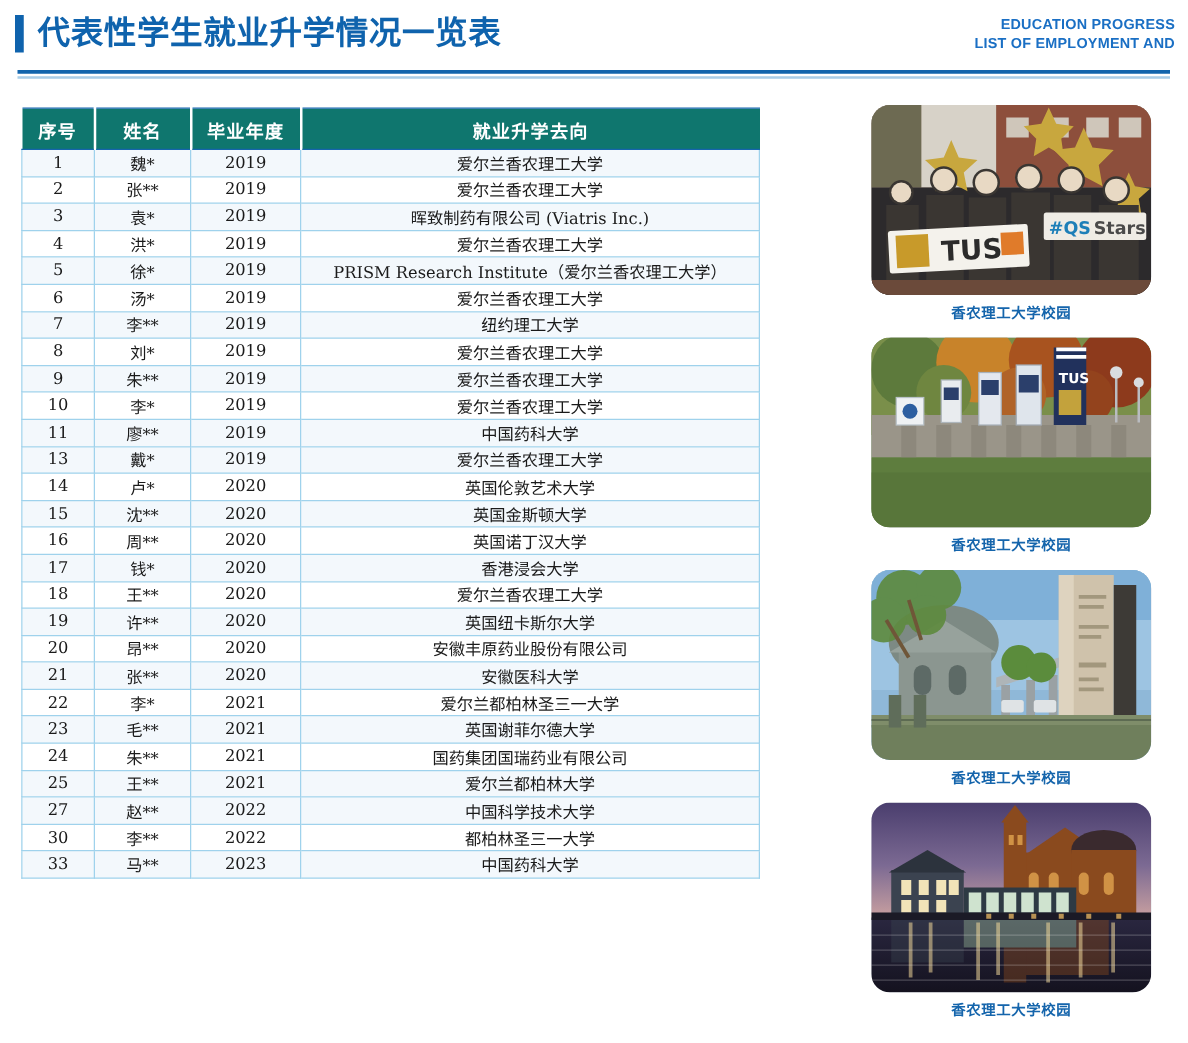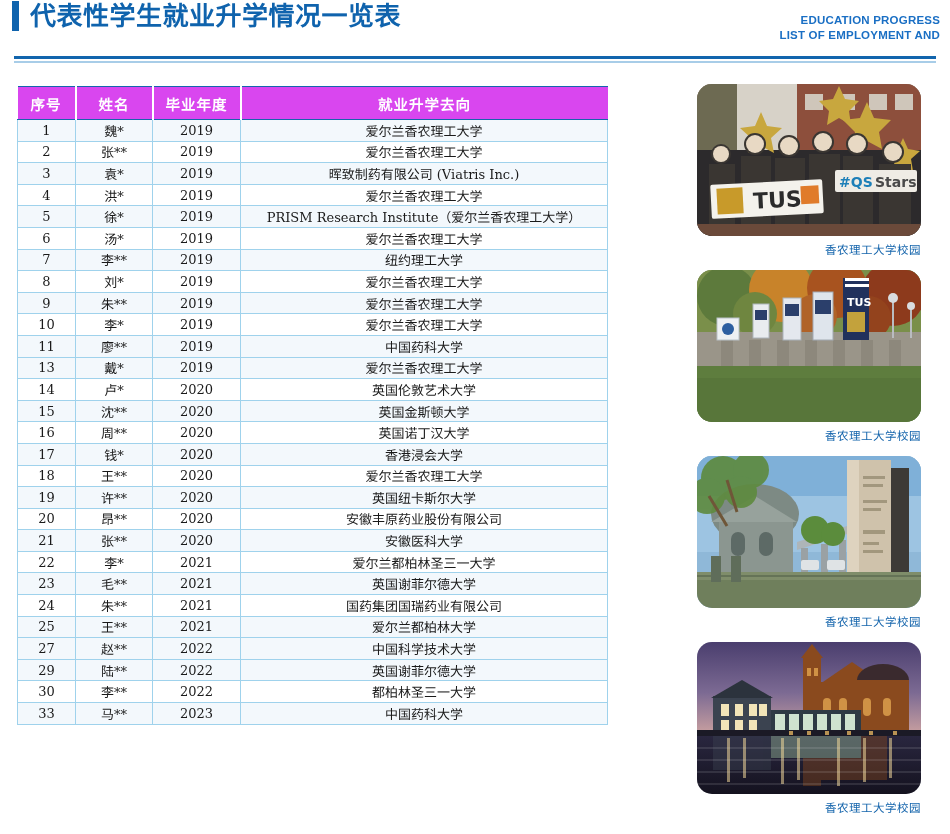--- a/index.html
+++ b/index.html
@@ -20,21 +20,21 @@
   
   .page-header {
     position: absolute;
     left: 0; top: 0;
     width: 950px;
     height: 72px;
   }
   .title-wrap {
     position: absolute;
     left: 12px;
-    top: 1px;
+    top: 12px;
     display: flex;
     align-items: flex-start;
     gap: 11px;
   }
   .title-accent-bar {
     width: 7px;
     height: 30px;
     background: #0f63ad;
     flex: 0 0 auto;
   }
@@ -87,21 +87,21 @@
     border-collapse: collapse;
     width: 590px;
     table-layout: fixed;
   }
   table.roster col.c-idx   { width: 58px; }
   table.roster col.c-name  { width: 77px; }
   table.roster col.c-year  { width: 88px; }
   table.roster col.c-dest  { width: 367px; }
 
   table.roster thead th {
-    background: #d946ef;
+    background: #0f766e;
     color: #ffffff;
     font-family: "DejaVu Sans", "Liberation Sans", sans-serif;
     font-weight: bold;
     font-size: 14.5px;
     height: 30px;
     text-align: center;
     border-left: 2px solid #ffffff;
     border-right: 2px solid #ffffff;
     border-top: 1px solid #1565ac;
     border-bottom: 1px solid #1565ac;
@@ -138,24 +138,24 @@
   .photo-frame {
     width: 224px;
     height: 152px;
     border-radius: 15px;
     overflow: hidden;
     position: relative;
     background: #c8ccd2;
   }
   .photo-frame svg { display: block; width: 224px; height: 152px; }
   .photo-caption {
-    text-align: right;
+    text-align: center;
     font-family: "DejaVu Sans", "Liberation Sans", sans-serif;
     font-size: 11.5px;
-    font-weight: normal;
+    font-weight: bold;
     color: #1565ac;
     padding: 5px 0 6px 0;
     letter-spacing: 0.5px;
   }
 </style>
 </head>
 <body>
 
 <div class="page-header">
   <div class="title-wrap">
@@ -329,26 +329,20 @@
           <td class="col-idx">25</td>
           <td class="col-name">王**</td>
           <td class="col-year">2021</td>
           <td class="col-dest">爱尔兰都柏林大学</td>
         </tr>
         <tr class="odd">
           <td class="col-idx">27</td>
           <td class="col-name">赵**</td>
           <td class="col-year">2022</td>
           <td class="col-dest">中国科学技术大学</td>
-        </tr>
-        <tr class="odd">
-          <td class="col-idx">29</td>
-          <td class="col-name">陆**</td>
-          <td class="col-year">2022</td>
-          <td class="col-dest">英国谢菲尔德大学</td>
         </tr>
         <tr class="even">
           <td class="col-idx">30</td>
           <td class="col-name">李**</td>
           <td class="col-year">2022</td>
           <td class="col-dest">都柏林圣三一大学</td>
         </tr>
         <tr class="odd">
           <td class="col-idx">33</td>
           <td class="col-name">马**</td>

